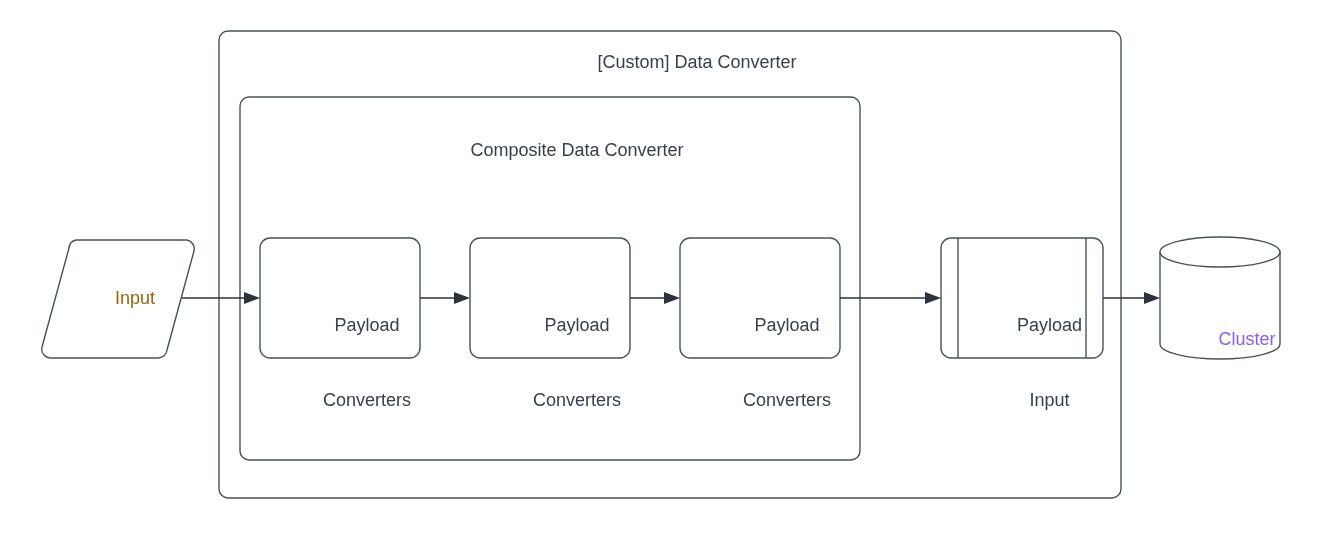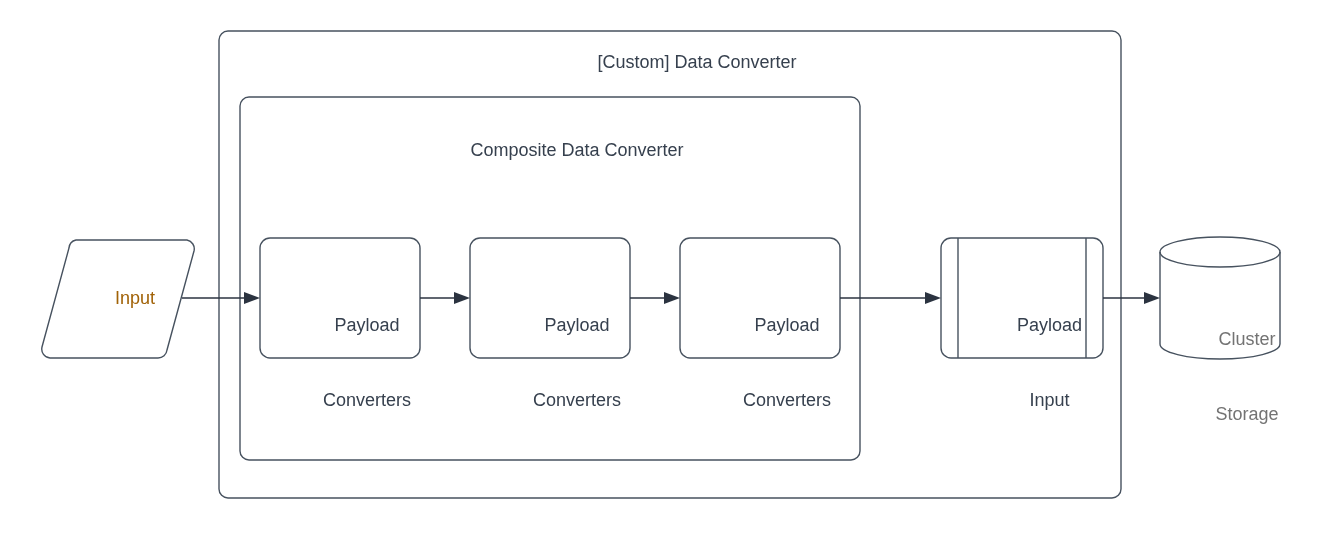--- a/index.html
+++ b/index.html
@@ -153,16 +153,15 @@
 <div class="lbl lbl-2line" id="label-pc3" style="color: rgb(54, 64, 78);">
   <div>Payload</div>
   <div>Converters</div>
 </div>
 
 <div class="lbl lbl-2line" id="label-codec" style="color: rgb(54, 64, 78);">
   <div>Payload</div>
   <div>Input</div>
 </div>
 
-<div class="lbl lbl-2line" id="label-storage" style="color: #737373;">
+<div class="lbl lbl-2line" id="label-storage" style="color: #8b5cf6;">
   <div>Cluster</div>
-  <div>Storage</div>
 </div>
 
 </body></html>

